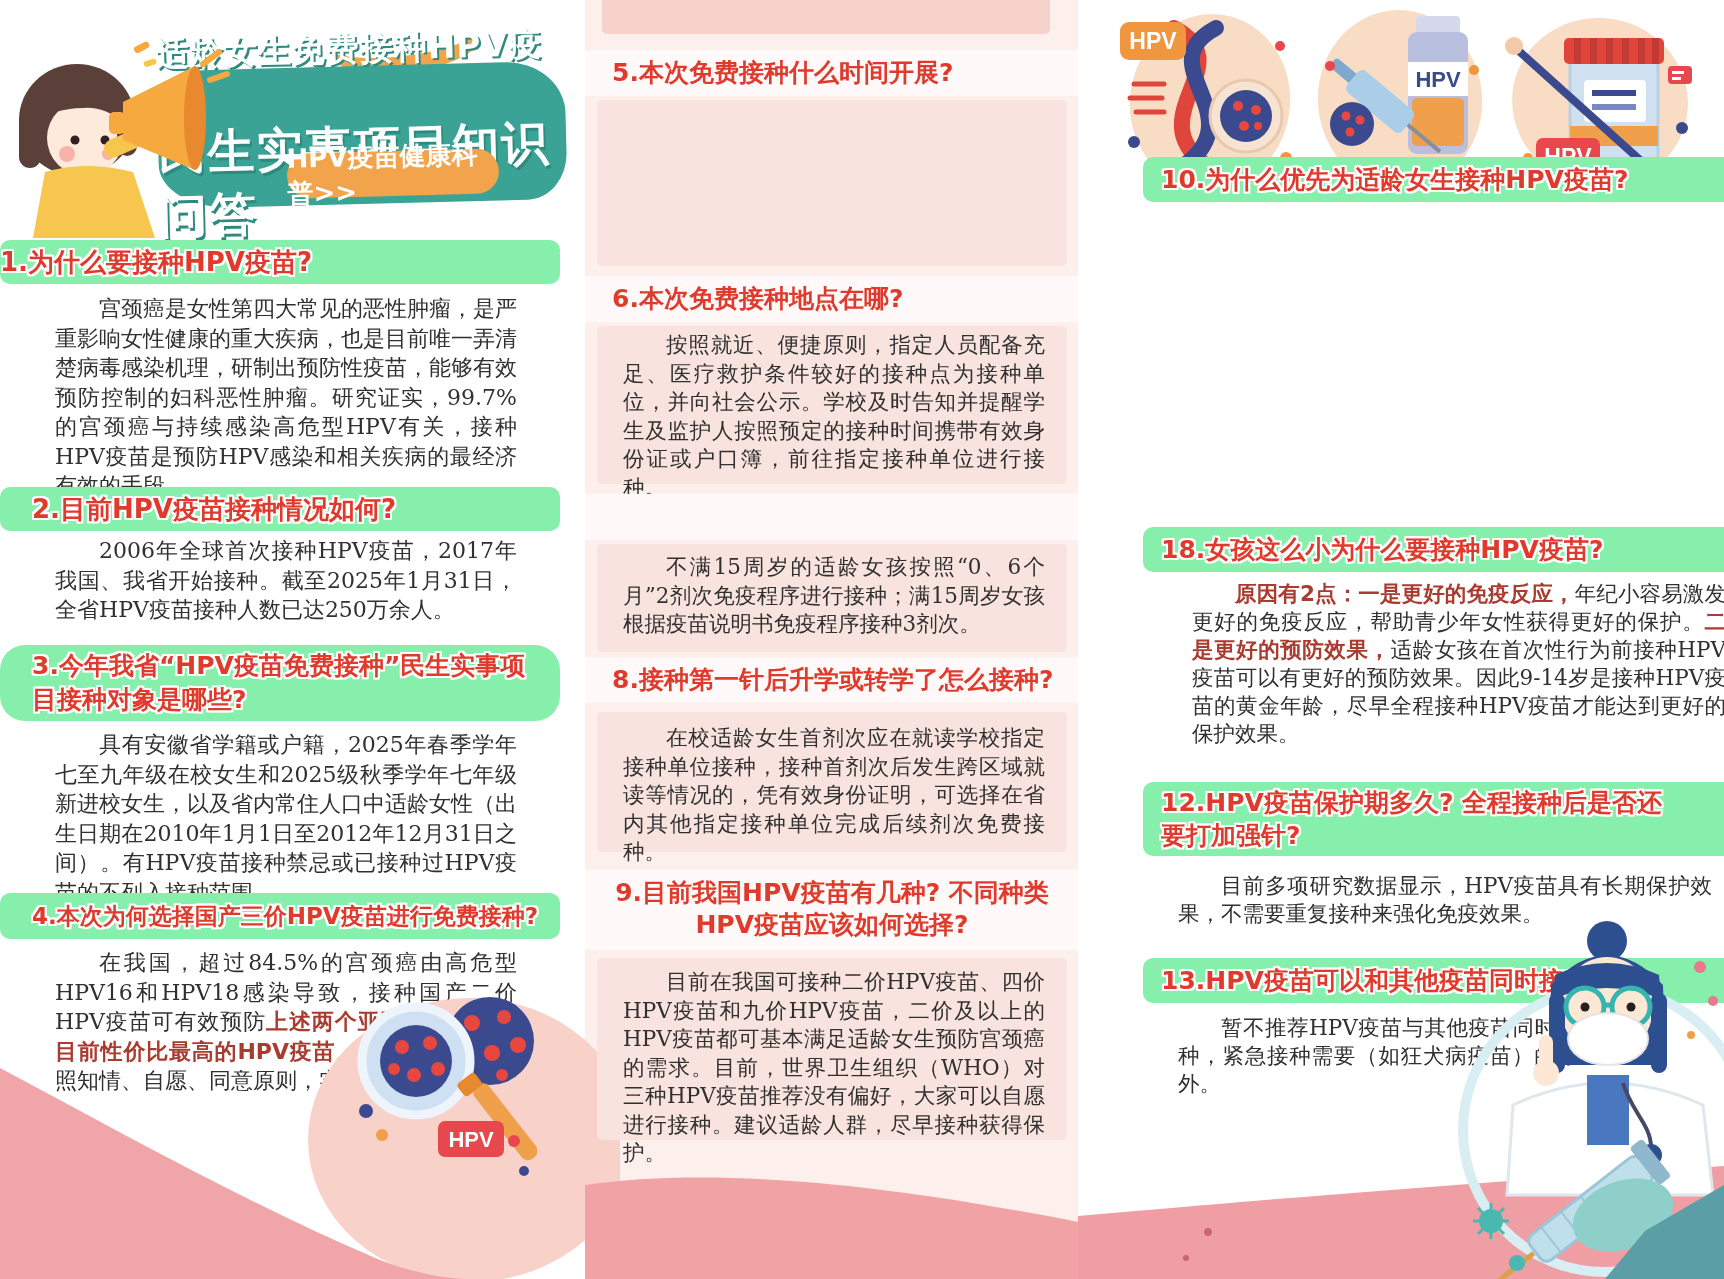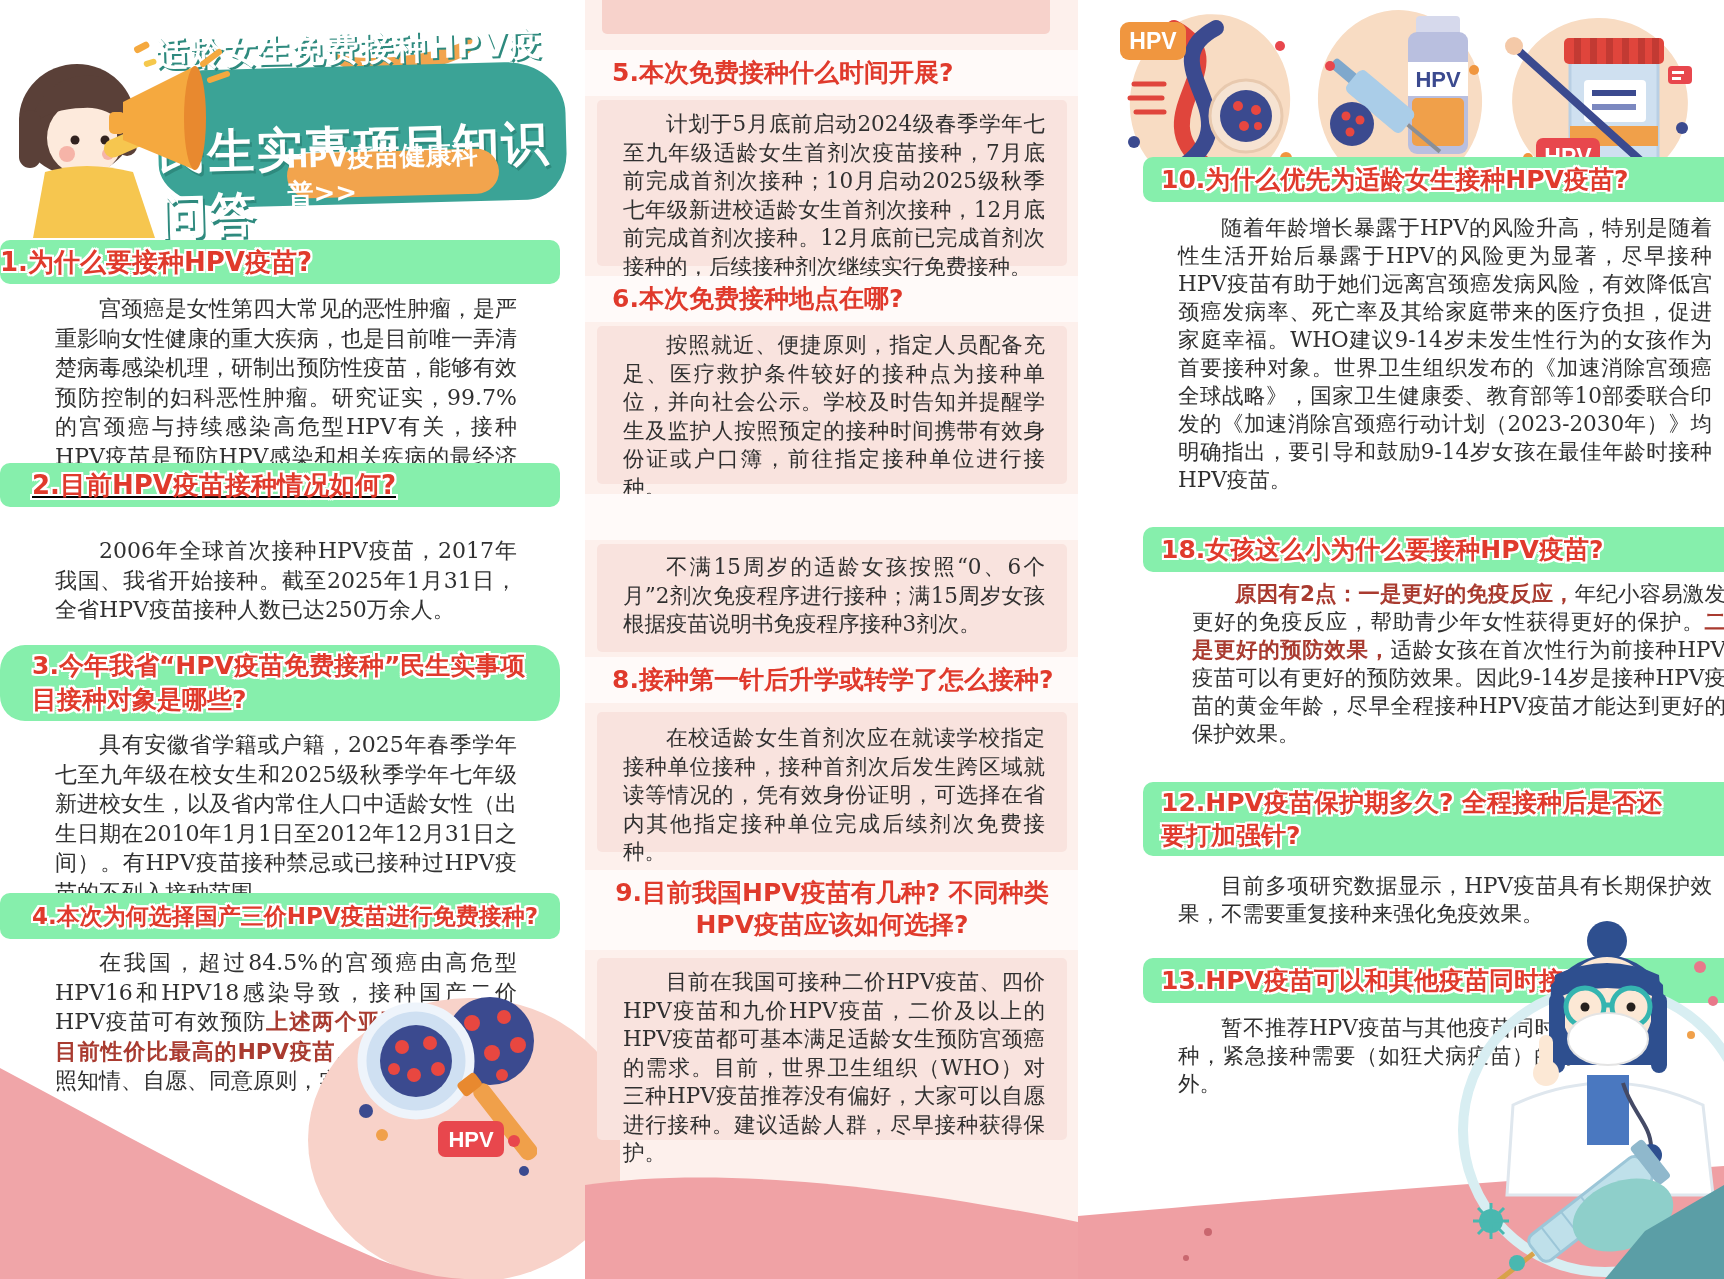--- a/index.html
+++ b/index.html
@@ -77,21 +77,21 @@
     <polyline points="205,40 222,34" stroke="#f5a93f" stroke-width="6" fill="none" stroke-linecap="round"></polyline>
     <rect x="128" y="8" width="16" height="7" rx="3" transform="rotate(-28 128 8)" fill="#f5a93f"></rect>
     <rect x="138" y="22" width="13" height="6" rx="3" transform="rotate(-18 138 22)" fill="#f5c84c"></rect>
   </svg>
 
   <div class="abs banner" style="left:0;top:240px;width:560px;height:44px;">
     <div class="btxt" style="font-size:26px;">1.为什么要接种HPV疫苗?</div>
   </div>
   <div class="abs para pL" style="left:55px;top:294px;width:462px;">宫颈癌是女性第四大常见的恶性肿瘤，是严重影响女性健康的重大疾病，也是目前唯一弄清楚病毒感染机理，研制出预防性疫苗，能够有效预防控制的妇科恶性肿瘤。研究证实，99.7%的宫颈癌与持续感染高危型HPV有关，接种HPV疫苗是预防HPV感染和相关疾病的最经济有效的手段。</div>
 
-  <div class="abs banner" style="left:0;top:463px;width:560px;height:44px;text-decoration:underline;">
+  <div class="abs banner" style="left:0;top:487px;width:560px;height:44px;">
     <div class="btxt" style="font-size:26px;padding-left:32px;">2.目前HPV疫苗接种情况如何?</div>
   </div>
   <div class="abs para pL" style="left:55px;top:536px;width:462px;">2006年全球首次接种HPV疫苗，2017年我国、我省开始接种。截至2025年1月31日，全省HPV疫苗接种人数已达250万余人。</div>
 
   <div class="abs banner" style="left:0;top:645px;width:560px;height:76px;border-radius:25px;">
     <div class="btxt" style="font-size:25px;line-height:34px;padding-left:32px;padding-right:30px;">3.今年我省“HPV疫苗免费接种”民生实事项目接种对象是哪些?</div>
   </div>
   <div class="abs para pL" style="left:55px;top:730px;width:462px;">具有安徽省学籍或户籍，2025年春季学年七至九年级在校女生和2025级秋季学年七年级新进校女生，以及省内常住人口中适龄女性（出生日期在2010年1月1日至2012年12月31日之间）。有HPV疫苗接种禁忌或已接种过HPV疫苗的不列入接种范围。</div>
 
   <div class="abs banner" style="left:0;top:893px;width:560px;height:46px;">
@@ -130,21 +130,20 @@
     <text x="119" y="164" text-anchor="middle" font-size="22" font-weight="bold" fill="#ffffff" font-family="Liberation Sans, sans-serif">HPV</text>
     <circle cx="14" cy="128" r="7" fill="#3b4a8f"></circle>
     <circle cx="30" cy="152" r="6" fill="#f0a04a"></circle>
     <circle cx="162" cy="158" r="6" fill="#e8474d"></circle>
     <circle cx="172" cy="188" r="5" fill="#3b4a8f"></circle>
   </svg>
 
   <div class="abs mstrip" style="left:585px;top:50px;width:493px;height:46px;"></div>
   <div class="abs mtitle" style="left:612px;top:57px;">5.本次免费接种什么时间开展?</div>
   <div class="abs mbox" style="left:597px;top:100px;width:470px;height:166px;"></div>
-  <div class="abs para pM" style="left:623px;top:110px;width:422px;">计划于5月底前启动2024级春季学年七至九年级适龄女生首剂次疫苗接种，7月底前完成首剂次接种；10月启动2025级秋季七年级新进校适龄女生首剂次接种，12月底前完成首剂次接种。12月底前已完成首剂次接种的，后续接种剂次继续实行免费接种。</div>
 
   <div class="abs mstrip" style="left:585px;top:276px;width:493px;height:46px;"></div>
   <div class="abs mtitle" style="left:612px;top:283px;">6.本次免费接种地点在哪?</div>
   <div class="abs mbox" style="left:597px;top:326px;width:470px;height:158px;"></div>
   <div class="abs para pM" style="left:623px;top:331px;width:422px;">按照就近、便捷原则，指定人员配备充足、医疗救护条件较好的接种点为接种单位，并向社会公示。学校及时告知并提醒学生及监护人按照预定的接种时间携带有效身份证或户口簿，前往指定接种单位进行接种。</div>
 
   <div class="abs mstrip" style="left:585px;top:494px;width:493px;height:46px;"></div>
   <div class="abs mbox" style="left:597px;top:544px;width:470px;height:108px;"></div>
   <div class="abs para pM" style="left:623px;top:553px;width:422px;">不满15周岁的适龄女孩按照“0、6个月”2剂次免疫程序进行接种；满15周岁女孩根据疫苗说明书免疫程序接种3剂次。</div>
 
@@ -232,21 +231,20 @@
     <rect x="176" y="58" width="24" height="18" rx="4" fill="#e8474d"></rect>
     <rect x="180" y="63" width="12" height="3" fill="#fff"></rect>
       <rect x="180" y="69" width="9" height="3" fill="#fff"></rect>
     <circle cx="190" cy="120" r="6" fill="#3b4a8f"></circle>
       <circle cx="36" cy="150" r="5" fill="#f0963f"></circle>
   </svg>
 
   <div class="abs banner" style="left:1143px;top:157px;width:581px;height:45px;border-radius:10px 0 0 10px;">
     <div class="btxt" style="font-size:25px;padding-left:18px;">10.为什么优先为适龄女生接种HPV疫苗?</div>
   </div>
-  <div class="abs para pR" style="left:1178px;top:214px;width:534px;">随着年龄增长暴露于HPV的风险升高，特别是随着性生活开始后暴露于HPV的风险更为显著，尽早接种HPV疫苗有助于她们远离宫颈癌发病风险，有效降低宫颈癌发病率、死亡率及其给家庭带来的医疗负担，促进家庭幸福。WHO建议9-14岁未发生性行为的女孩作为首要接种对象。世界卫生组织发布的《加速消除宫颈癌全球战略》，国家卫生健康委、教育部等10部委联合印发的《加速消除宫颈癌行动计划（2023-2030年）》均明确指出，要引导和鼓励9-14岁女孩在最佳年龄时接种HPV疫苗。</div>
 
   <div class="abs banner" style="left:1143px;top:527px;width:581px;height:45px;border-radius:10px 0 0 10px;">
     <div class="btxt" style="font-size:25px;padding-left:18px;">18.女孩这么小为什么要接种HPV疫苗?</div>
   </div>
   <div class="abs para pR" style="left:1178px;top:580px;width:534px;margin-left:14px;">
     <span class="boldred">原因有2点：一是更好的免疫反应，</span><span>年纪小容易激发更好的免疫反应，帮助青少年女性获得更好的保护。</span><span class="boldred">二是更好的预防效果，</span><span>适龄女孩在首次性行为前接种HPV疫苗可以有更好的预防效果。因此9-14岁是接种HPV疫苗的黄金年龄，尽早全程接种HPV疫苗才能达到更好的保护效果。</span>
   </div>
 
   <div class="abs banner" style="left:1143px;top:782px;width:581px;height:74px;border-radius:10px 0 0 10px;">
     <div class="btxt" style="font-size:25px;line-height:33px;padding-left:18px;padding-right:60px;">12.HPV疫苗保护期多久? 全程接种后是否还要打加强针?</div>

